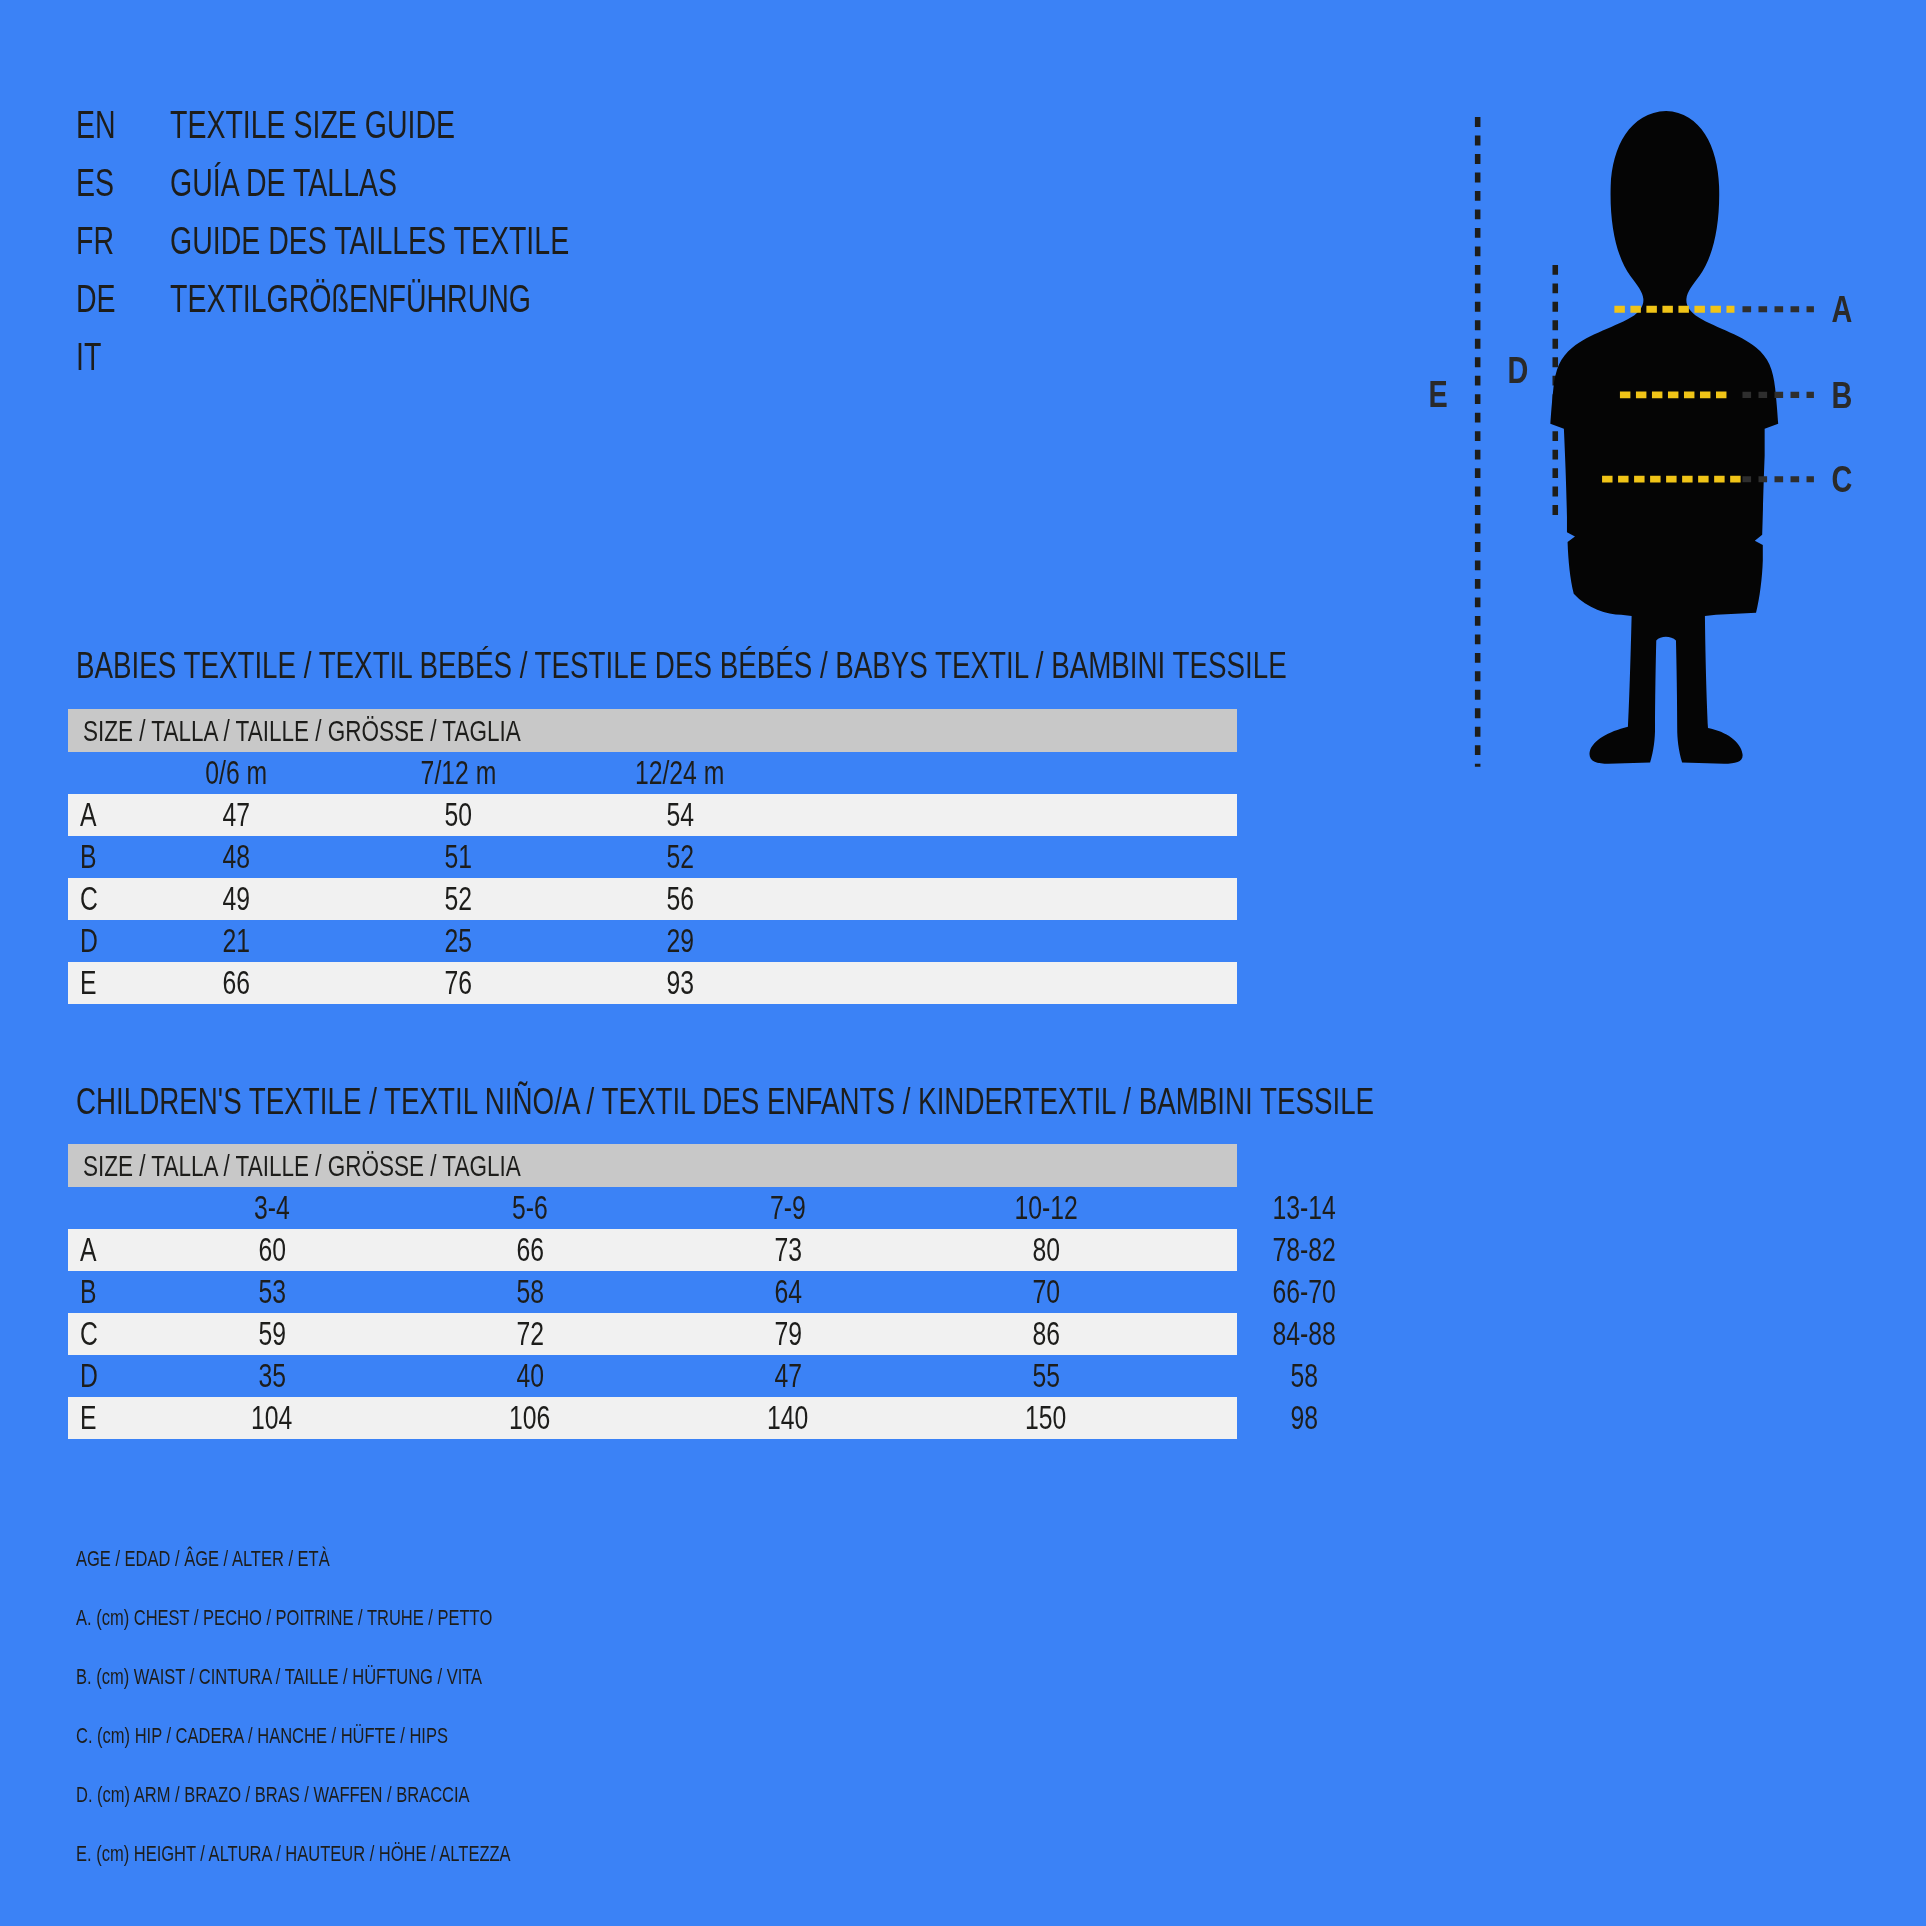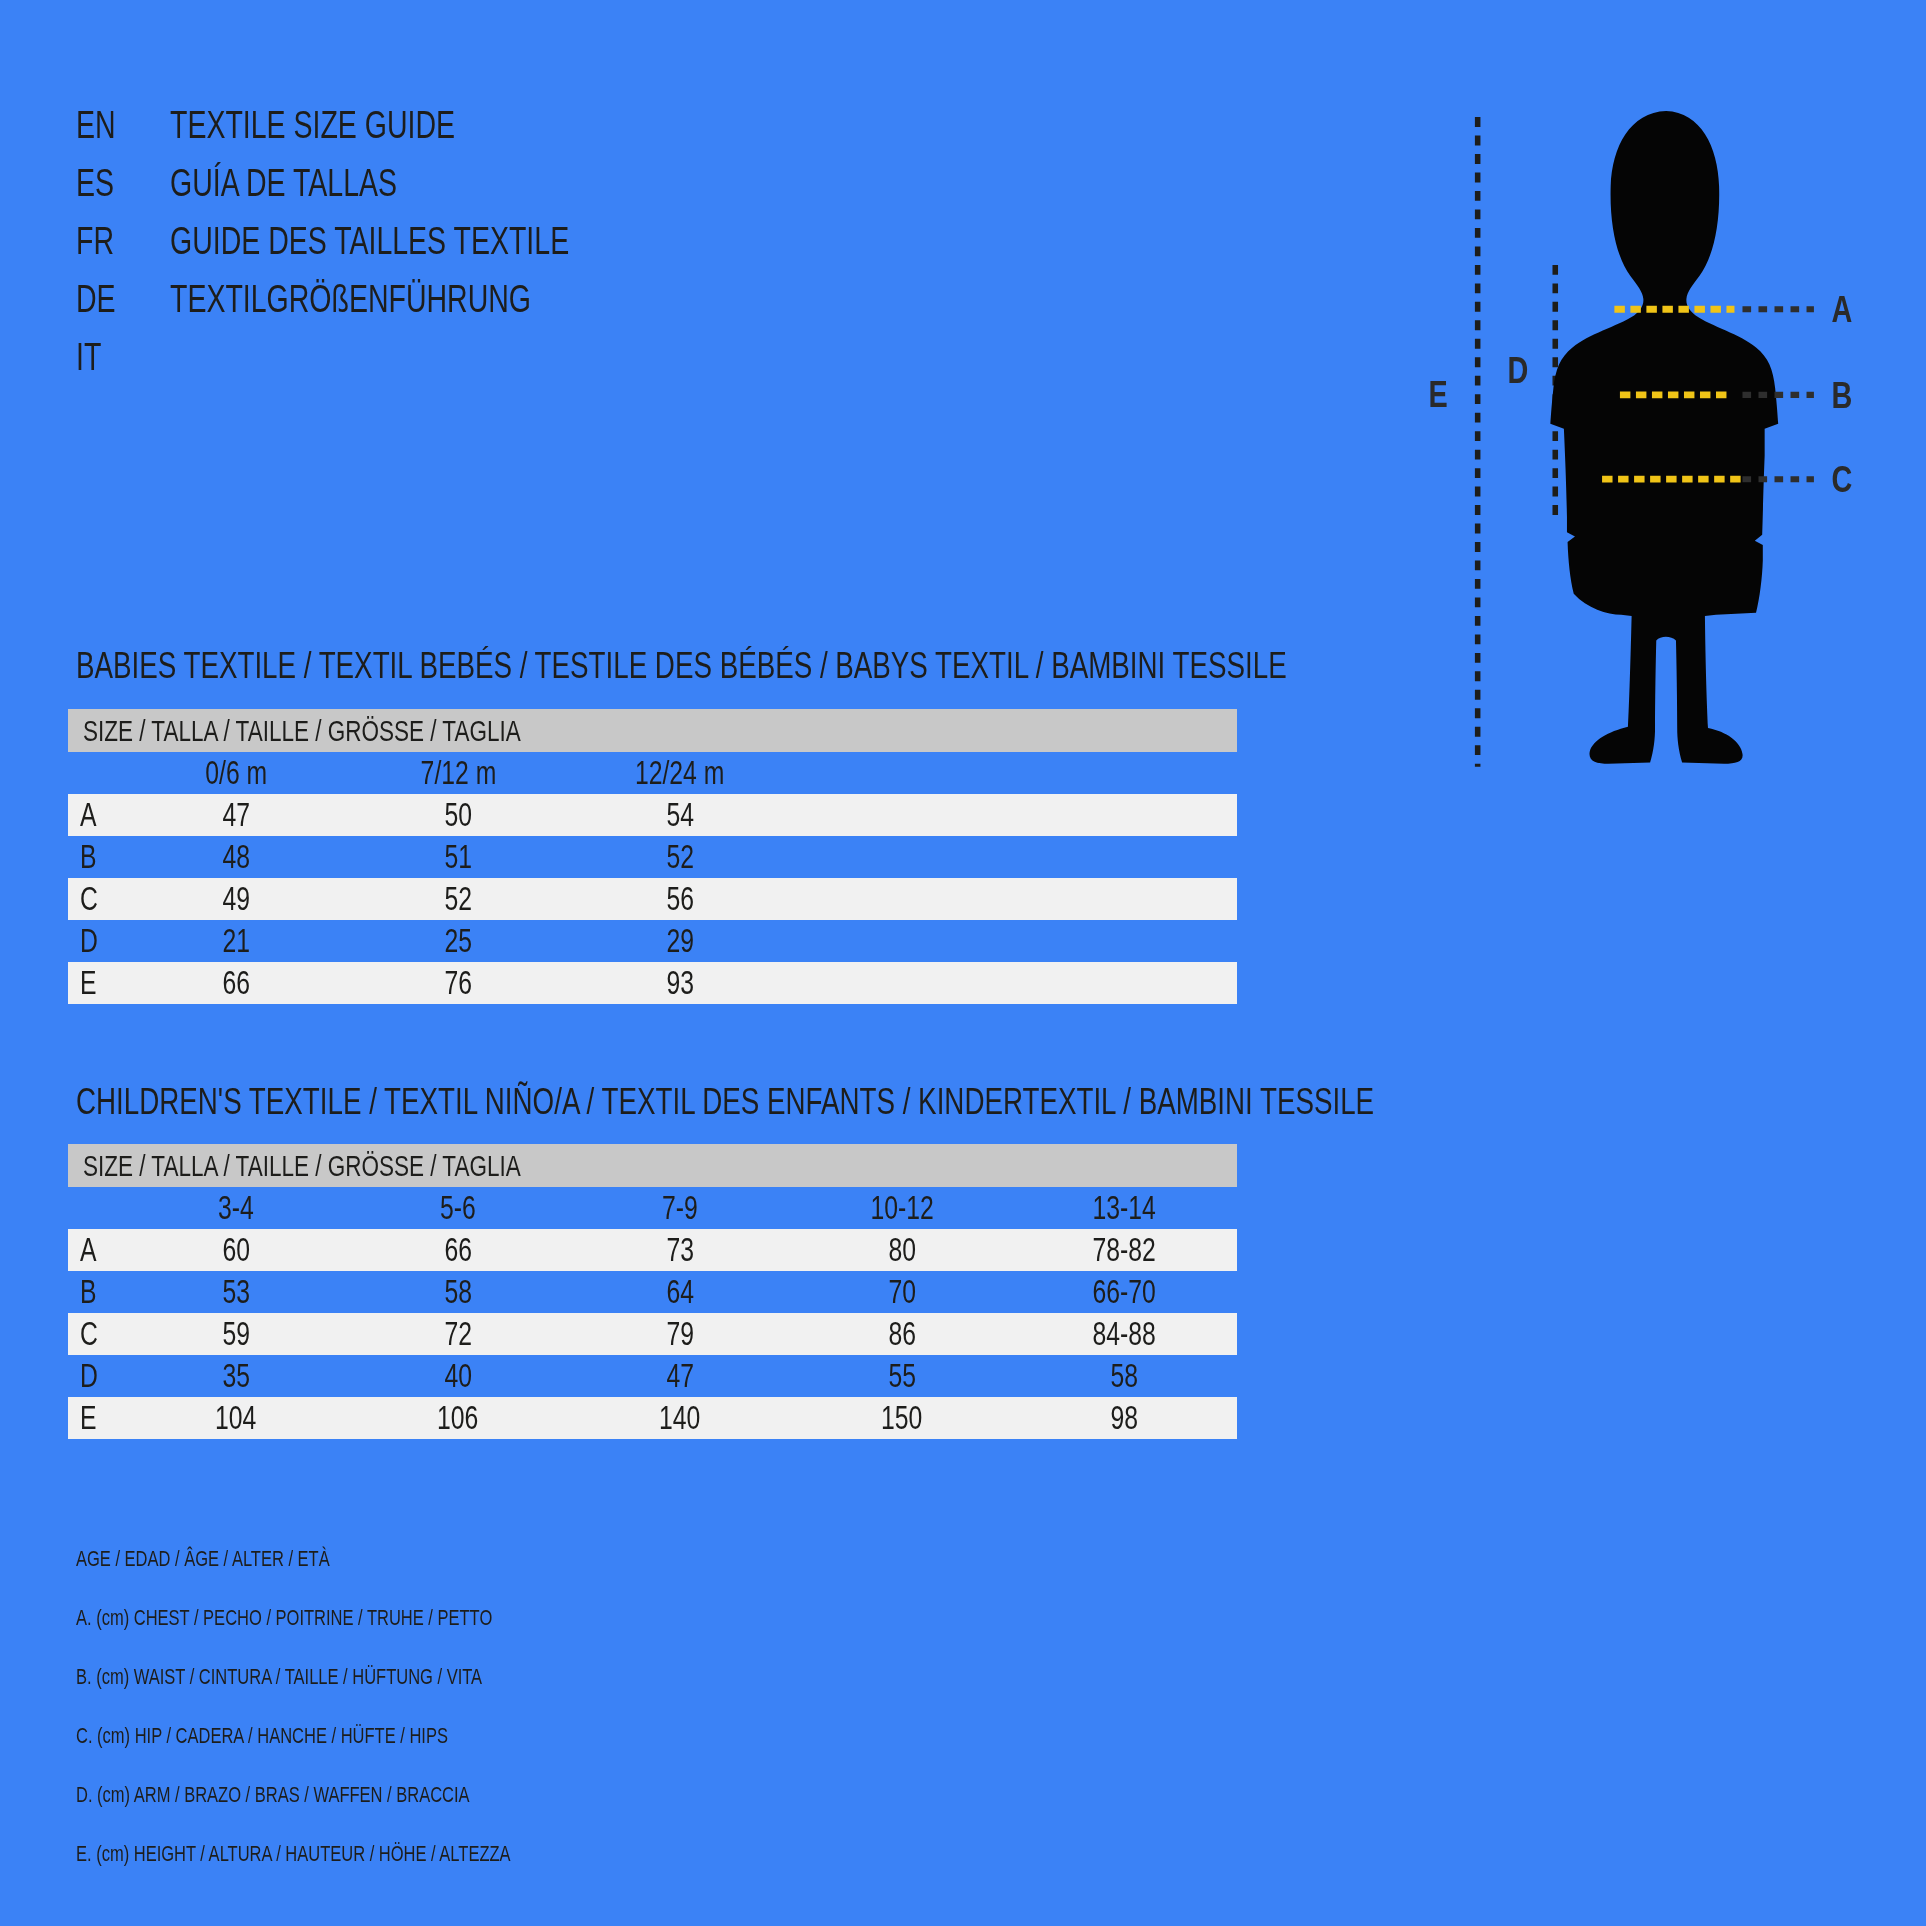--- a/index.html
+++ b/index.html
@@ -27,21 +27,21 @@
   .section-title.babies{top:641px;}
   .section-title.children{top:1077px;}
 
   
   .size-table{position:absolute;left:68px;width:1169px;}
   .size-table.babies{top:709px;}
   .size-table.children{top:1144px;}
   .size-bar{height:43px;background:#c8c8c8;display:flex;align-items:center;padding-left:15px;font-size:30px;box-sizing:border-box;}
   .t-grid{display:grid;height:42px;align-items:center;font-size:33px;}
   .babies .t-grid{grid-template-columns:57px 222px 222px 222px auto;}
-  .children .t-grid{grid-template-columns:57px 222px 222px 222px 222px 222px auto;}
+  .children .t-grid{grid-template-columns:57px 222px 222px 222px 222px 222px auto;gap:36px;}
   .t-grid .c{text-align:center;}
   .t-grid .rlabel{padding-left:12.3px;}
   .t-grid.striped{background:#f1f1f1;}
   .colhead{height:42px;}
 
   
   .legend{left:76px;top:1513px;}
   .legend-line{height:59px;display:flex;align-items:flex-end;font-size:22px;}
 
   

